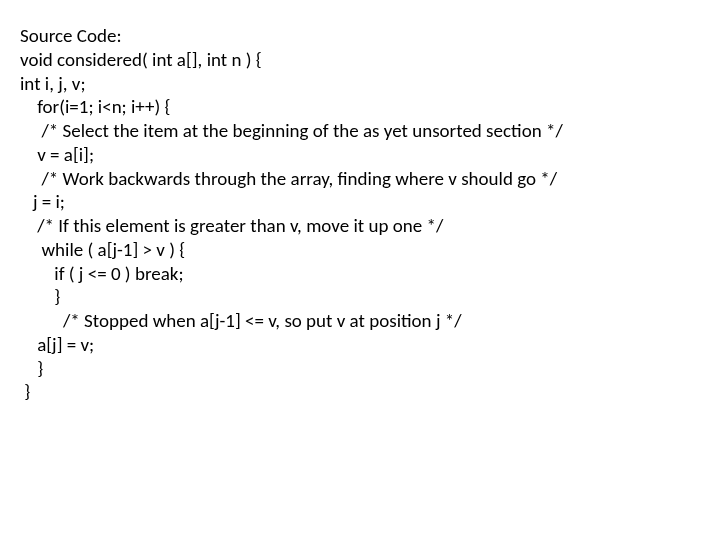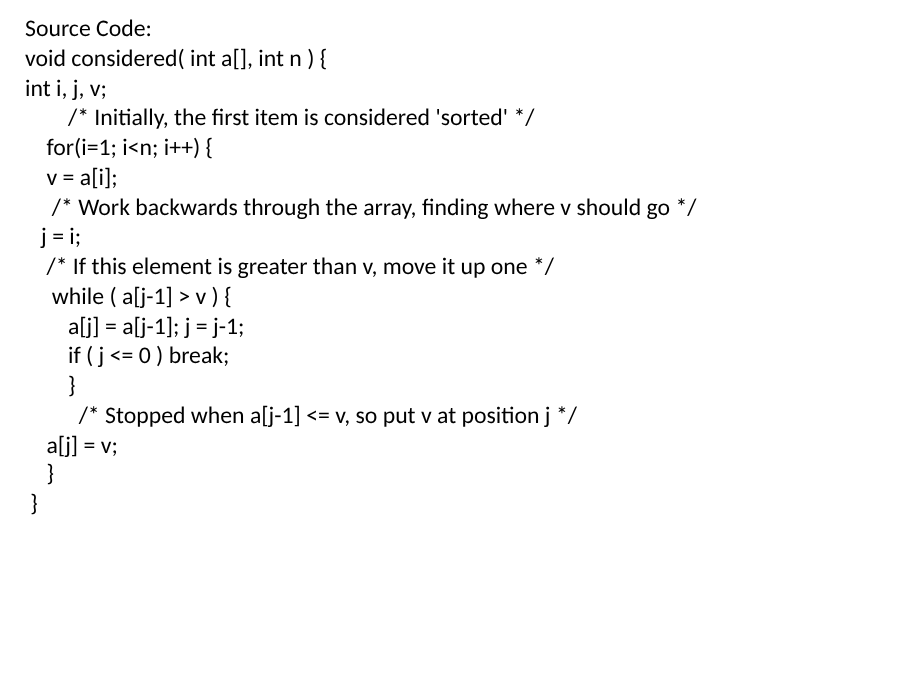--- a/index.html
+++ b/index.html
@@ -8,41 +8,40 @@
     width: 720px;
     height: 540px;
     background: #ffffff;
     font-family: Calibri, "Segoe UI", Arial, sans-serif;
     font-size: 19px;
     line-height: 1.25;
     color: #000000;
     overflow: hidden;
   }
   .page {
-    padding: 12px 0 0 20px;
+    padding: 24px 0 0 20px;
   }
   .line {
     white-space: pre;
     display: block;
   }
 </style>
 </head>
 <body>
 
 <div class="page">
   <span class="line">Source Code:</span>
   <span class="line">void considered( int a[], int n ) {</span>
   <span class="line">int i, j, v;</span>
-  <span class="line">        /* Initially, the first item is considered 'sorted' */</span>
   <span class="line">    for(i=1; i&lt;n; i++) {</span>
+  <span class="line">     /* Select the item at the beginning of the as yet unsorted section */</span>
   <span class="line">    v = a[i];</span>
   <span class="line">     /* Work backwards through the array, finding where v should go */</span>
   <span class="line">   j = i;</span>
   <span class="line">    /* If this element is greater than v, move it up one */</span>
   <span class="line">     while ( a[j-1] &gt; v ) {</span>
-  <span class="line">        a[j] = a[j-1]; j = j-1;</span>
   <span class="line">        if ( j &lt;= 0 ) break;</span>
   <span class="line">        }</span>
   <span class="line">          /* Stopped when a[j-1] &lt;= v, so put v at position j */</span>
   <span class="line">    a[j] = v;</span>
   <span class="line">    }</span>
   <span class="line"> }</span>
 </div>
 
 </body></html>

